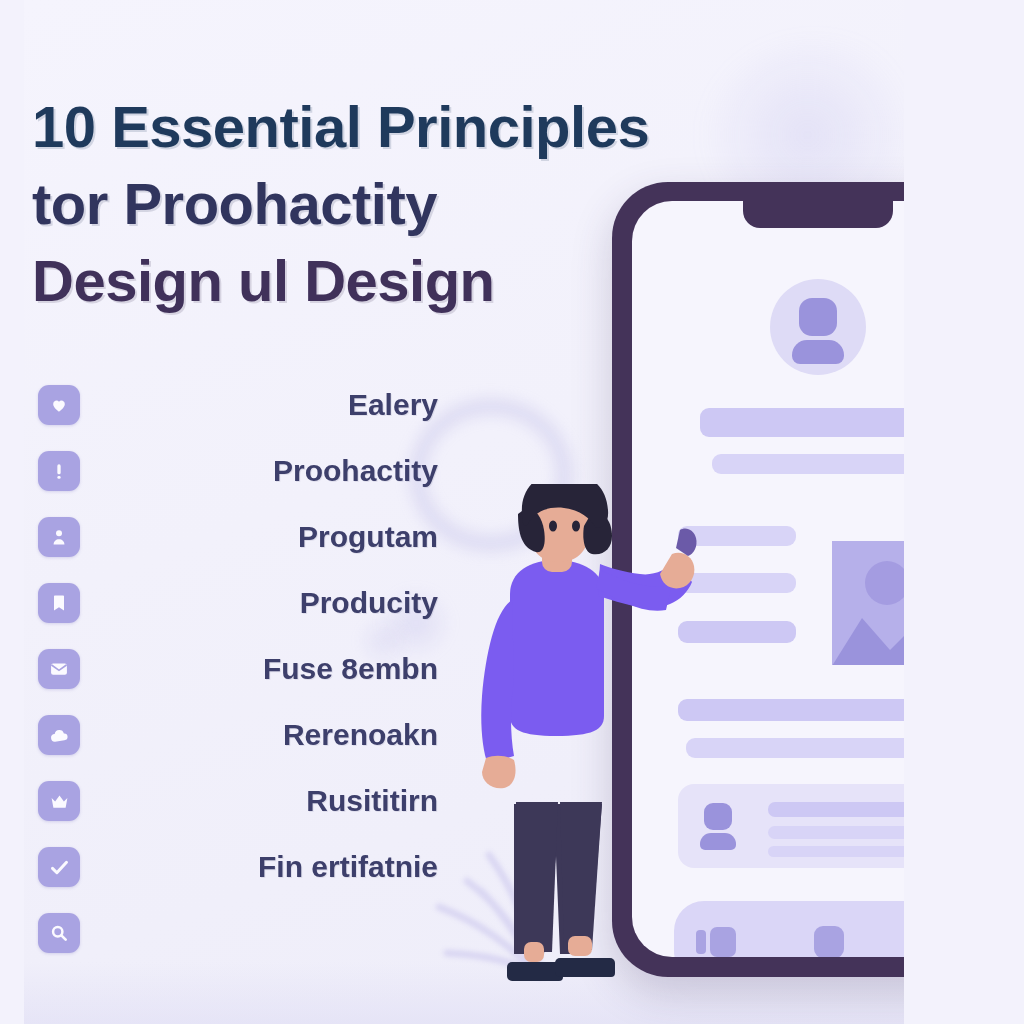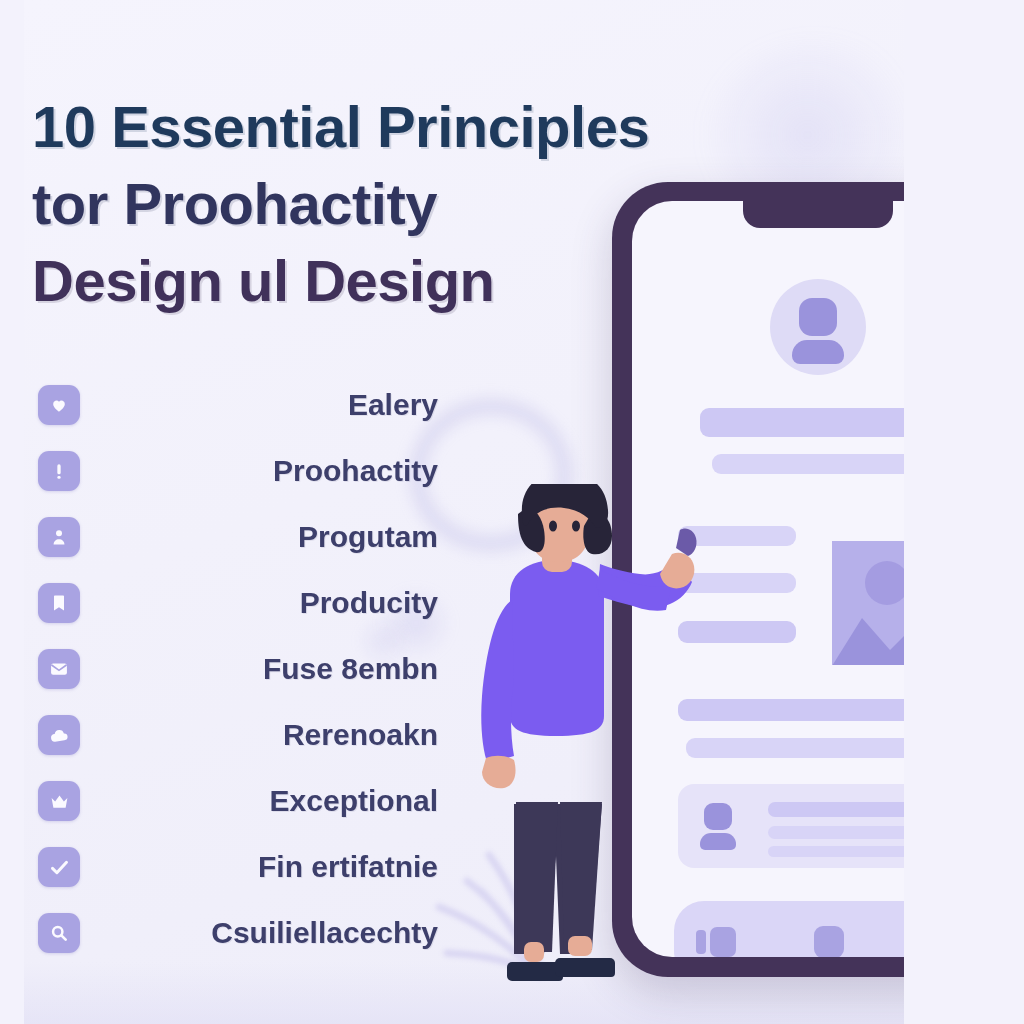--- a/index.html
+++ b/index.html
@@ -168,40 +168,39 @@
       </span>
       <span class="plabel">Rerenoakn</span>
     </div>
 
     <div class="pitem">
       <span class="pico">
         <svg width="21" height="21" viewBox="0 0 24 24">
             <path fill="#fbfaff" d="M3 8l4 4 5-7 5 7 4-4-2 11H5z"></path>
           </svg>
       </span>
-      <span class="plabel">Exceptional</span>
+      <span class="plabel">Rusititirn</span>
     </div>
 
     <div class="pitem">
       <span class="pico">
         <svg width="21" height="21" viewBox="0 0 24 24">
             <path d="M4 13l5 5L20 6" stroke="#fbfaff" stroke-width="3.4" fill="none" stroke-linecap="round" stroke-linejoin="round"></path>
           </svg>
       </span>
       <span class="plabel">Fin ertifatnie</span>
     </div>
 
     <div class="pitem">
       <span class="pico">
         <svg width="20" height="20" viewBox="0 0 24 24">
             <circle cx="10.5" cy="10.5" r="5.6" stroke="#fbfaff" stroke-width="3" fill="none"></circle>
             <path d="M14.8 14.8 20 20" stroke="#fbfaff" stroke-width="3.2" stroke-linecap="round"></path>
           </svg>
       </span>
-      <span class="plabel">Csuiliellacechty</span>
     </div>
 
   </div>
 
   <div class="phone">
     <div class="screen">
       <div class="notch"></div>
       <div class="statdot"></div>
 
       <div class="avatar">

